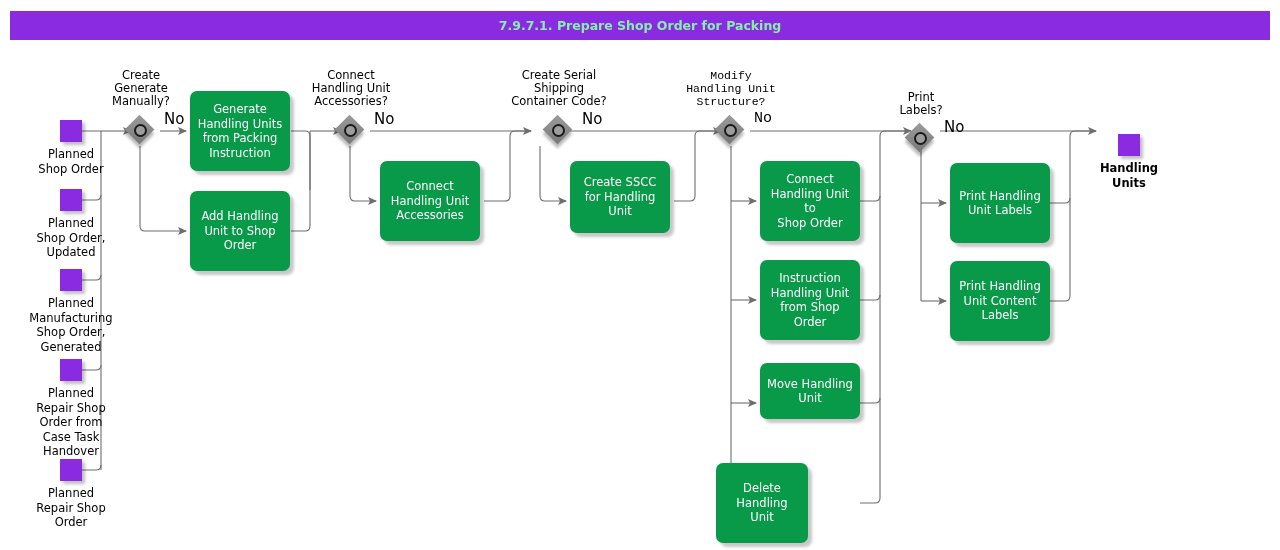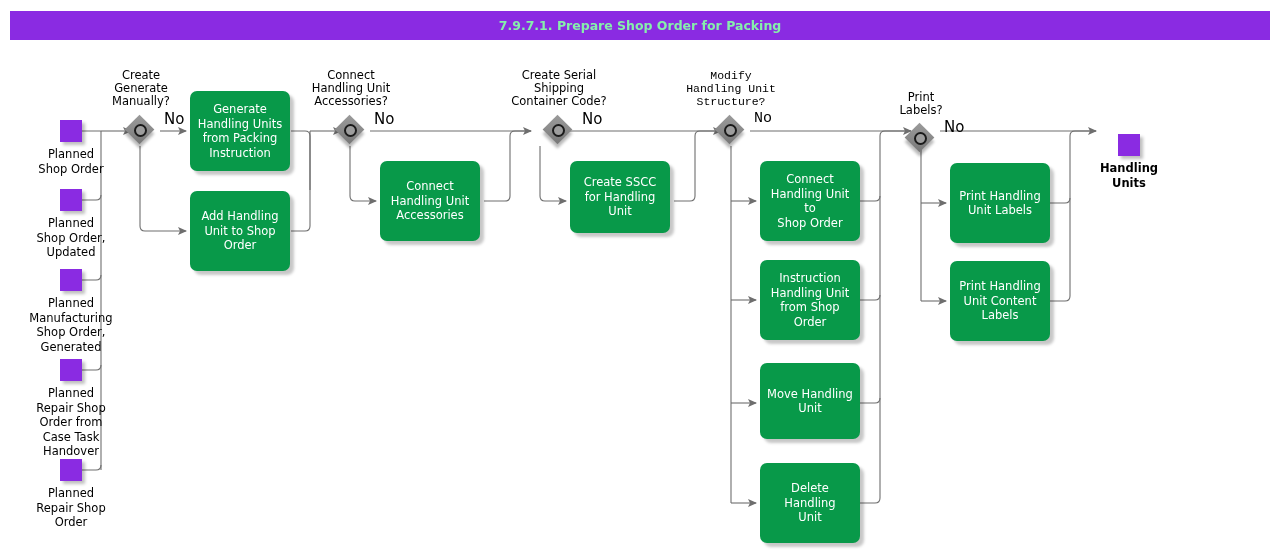--- a/index.html
+++ b/index.html
@@ -250,24 +250,24 @@
 
   <div class="act" style="left:760px;top:161px;width:100px;height:80px;">Connect
 Handling Unit to
 Shop Order</div>
 
   <div class="act" style="left:760px;top:260px;width:100px;height:80px;">Instruction
 Handling Unit
 from Shop
 Order</div>
 
-  <div class="act" style="left:760px;top:363px;width:100px;height:76px;">Move Handling
+  <div class="act" style="left:760px;top:363px;width:100px;height:56px;">Move Handling
 Unit</div>
 
-  <div class="act" style="left:760px;top:463px;width:100px;height:80px;">Delete Handling
+  <div class="act" style="left:716px;top:463px;width:92px;height:80px;">Delete Handling
 Unit</div>
 
   <div class="act" style="left:950px;top:163px;width:100px;height:80px;">Print Handling
 Unit Labels</div>
 
   <div class="act" style="left:950px;top:261px;width:100px;height:80px;">Print Handling
 Unit Content
 Labels</div>
 
 </div>

